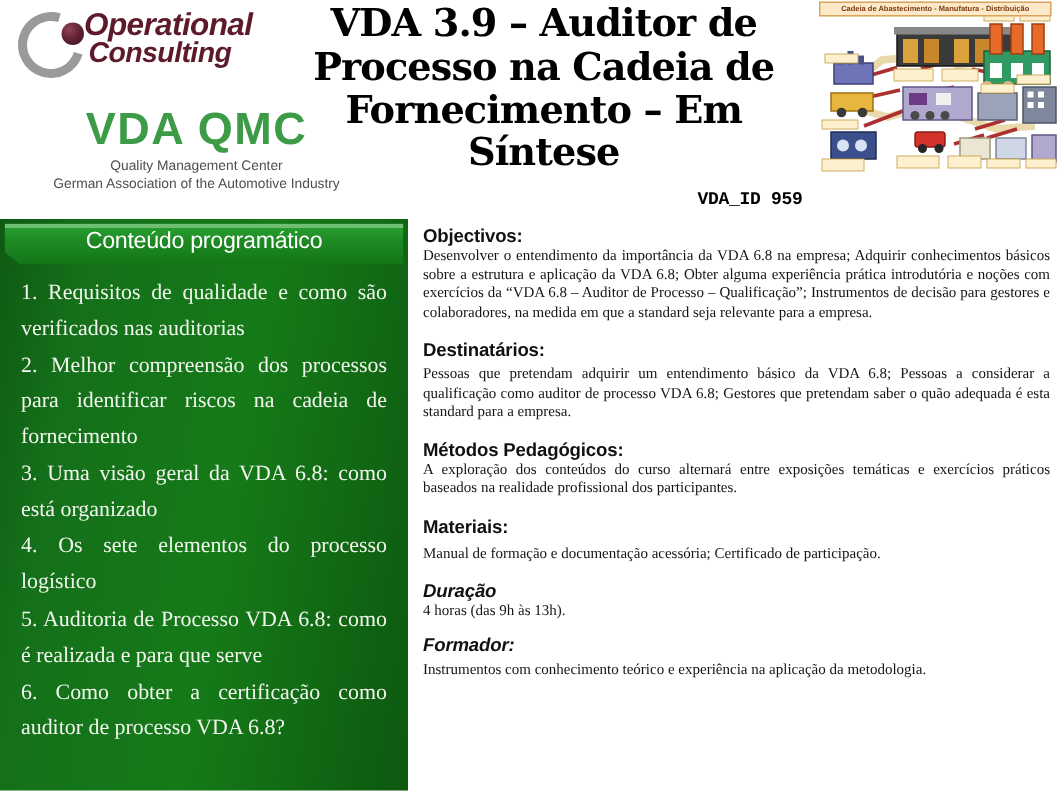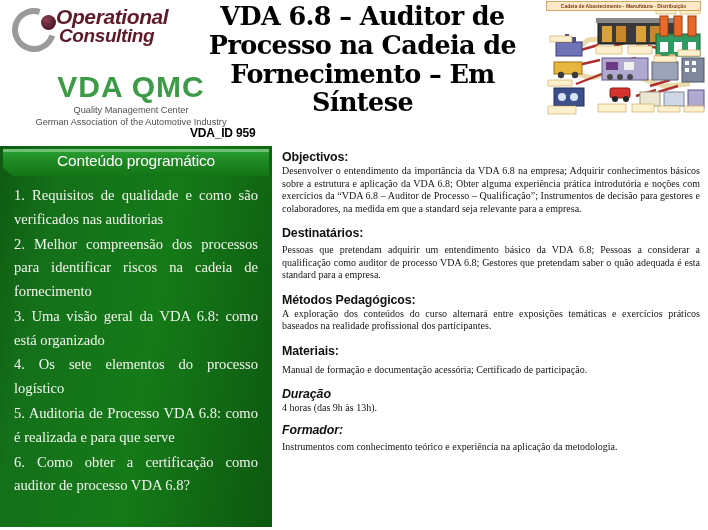--- a/index.html
+++ b/index.html
@@ -103,22 +103,22 @@
     font-size: 25.5px;
     line-height: 1.13;
     color: #000000;
     letter-spacing: -0.6px;
   }
   .main-title-sub {
     position: absolute;
     left: 190px;
     top: 126px;
     width: 345px;
-    text-align: left;
-    font-family: Liberation Sans, sans-serif;
+    text-align: right;
+    font-family: Liberation Mono, monospace;
     font-weight: bold;
     font-size: 12px;
     color: #000000;
     letter-spacing: -0.2px;
   }
 
   
   .sc-img {
     position: absolute;
     left: 540px;
@@ -241,21 +241,21 @@
   </div>
 
   <div class="vda-logo">
     <div class="vda-title">VDA  QMC</div>
     <div class="vda-sub">
       <div>Quality Management Center</div>
       <div>German Association of the Automotive Industry</div>
     </div>
   </div>
 
-  <div class="main-title">VDA 6.8 – Auditor de Processo na Cadeia de Fornecimento – Em Síntese</div>
+  <div class="main-title">VDA 3.9 – Auditor de Processo na Cadeia de Fornecimento – Em Síntese</div>
   <div class="main-title-sub">VDA_ID 959</div>
 
   <div class="sc-img">
     <svg width="168" height="122" viewBox="0 0 168 122">
       <rect x="0" y="0" width="168" height="122" fill="#ffffff"></rect>
 
       <g stroke="#e8d9a8" stroke-width="5" fill="none" opacity="0.95">
         <path d="M30 55 L48 40 L92 36"></path>
         <path d="M30 72 L52 78 L86 68"></path>
         <path d="M96 44 L118 40 L146 44"></path>

